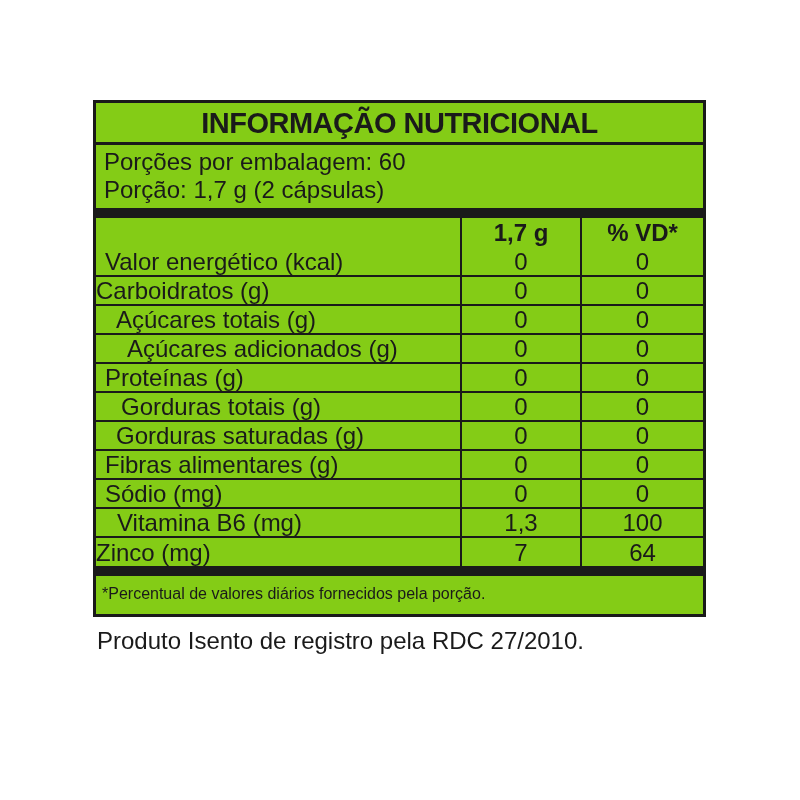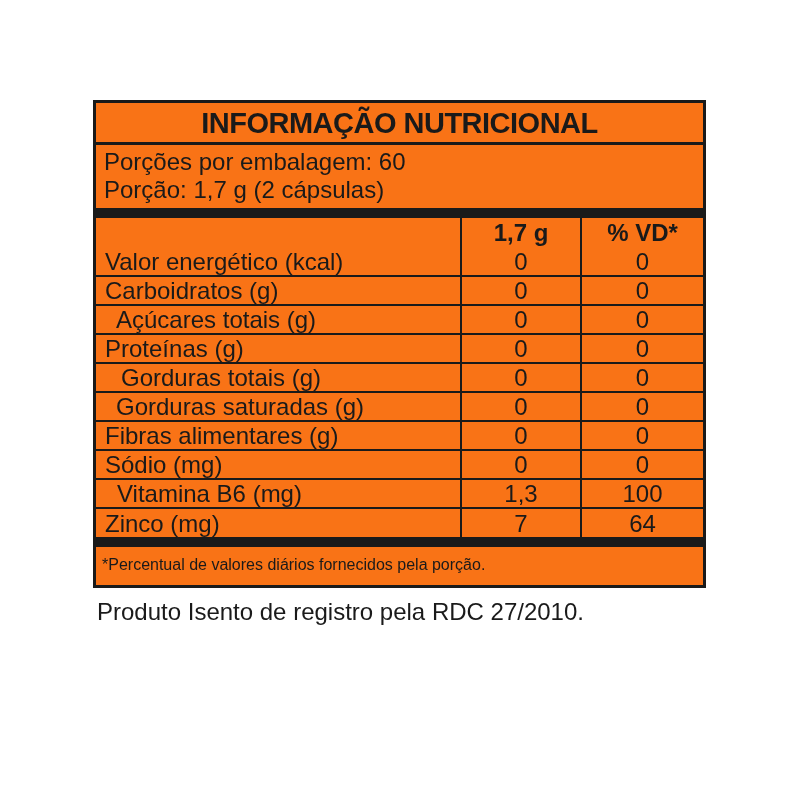--- a/index.html
+++ b/index.html
@@ -17,21 +17,21 @@
     }
     .label-wrap {
       position: absolute;
       left: 93px;
       top: 100px;
       width: 613px;
     }
     .nutri-box {
       width: 613px;
       border: 3px solid #1a1a1a;
-      background: #f97316;
+      background: #84cc16;
     }
     .title {
       font-weight: bold;
       font-size: 29px;
       line-height: 34px;
       text-align: center;
       letter-spacing: -0.5px;
       padding: 3px 0 2px 0;
     }
     .title-rule { height: 3px; background: #1a1a1a; }
@@ -113,31 +113,36 @@
           </tr>
         </thead>
         <tbody>
   <tr>
     <td class="cell-label" style="padding-left: 9px;">Valor energético (kcal)</td>
     <td class="cell-amount">0</td>
     <td class="cell-dv">0</td>
   </tr>
 
   <tr>
-    <td class="cell-label" style="padding-left: 9px;">Carboidratos (g)</td>
+    <td class="cell-label" style="">Carboidratos (g)</td>
     <td class="cell-amount">0</td>
     <td class="cell-dv">0</td>
   </tr>
 
   <tr>
     <td class="cell-label" style="padding-left: 20px;">Açúcares totais (g)</td>
     <td class="cell-amount">0</td>
     <td class="cell-dv">0</td>
   </tr>
 
+  <tr>
+    <td class="cell-label" style="padding-left: 31px;">Açúcares adicionados (g)</td>
+    <td class="cell-amount">0</td>
+    <td class="cell-dv">0</td>
+  </tr>
 
   <tr>
     <td class="cell-label" style="padding-left: 9px;">Proteínas (g)</td>
     <td class="cell-amount">0</td>
     <td class="cell-dv">0</td>
   </tr>
 
   <tr>
     <td class="cell-label" style="padding-left: 25px;">Gorduras totais (g)</td>
     <td class="cell-amount">0</td>
@@ -164,21 +169,21 @@
   </tr>
 
   <tr>
     <td class="cell-label" style="padding-left: 21px;">Vitamina B6 (mg)</td>
     <td class="cell-amount">1,3</td>
     <td class="cell-dv">100</td>
   </tr>
 
 
   <tr>
-    <td class="cell-label" style="padding-left: 9px;">Zinco (mg)</td>
+    <td class="cell-label" style="">Zinco (mg)</td>
     <td class="cell-amount">7</td>
     <td class="cell-dv">64</td>
   </tr>
 </tbody>
       </table>
 
       <div class="thick-bar"></div>
 
       <div class="footnote">*Percentual de valores diários fornecidos pela porção.</div>
     </div>

